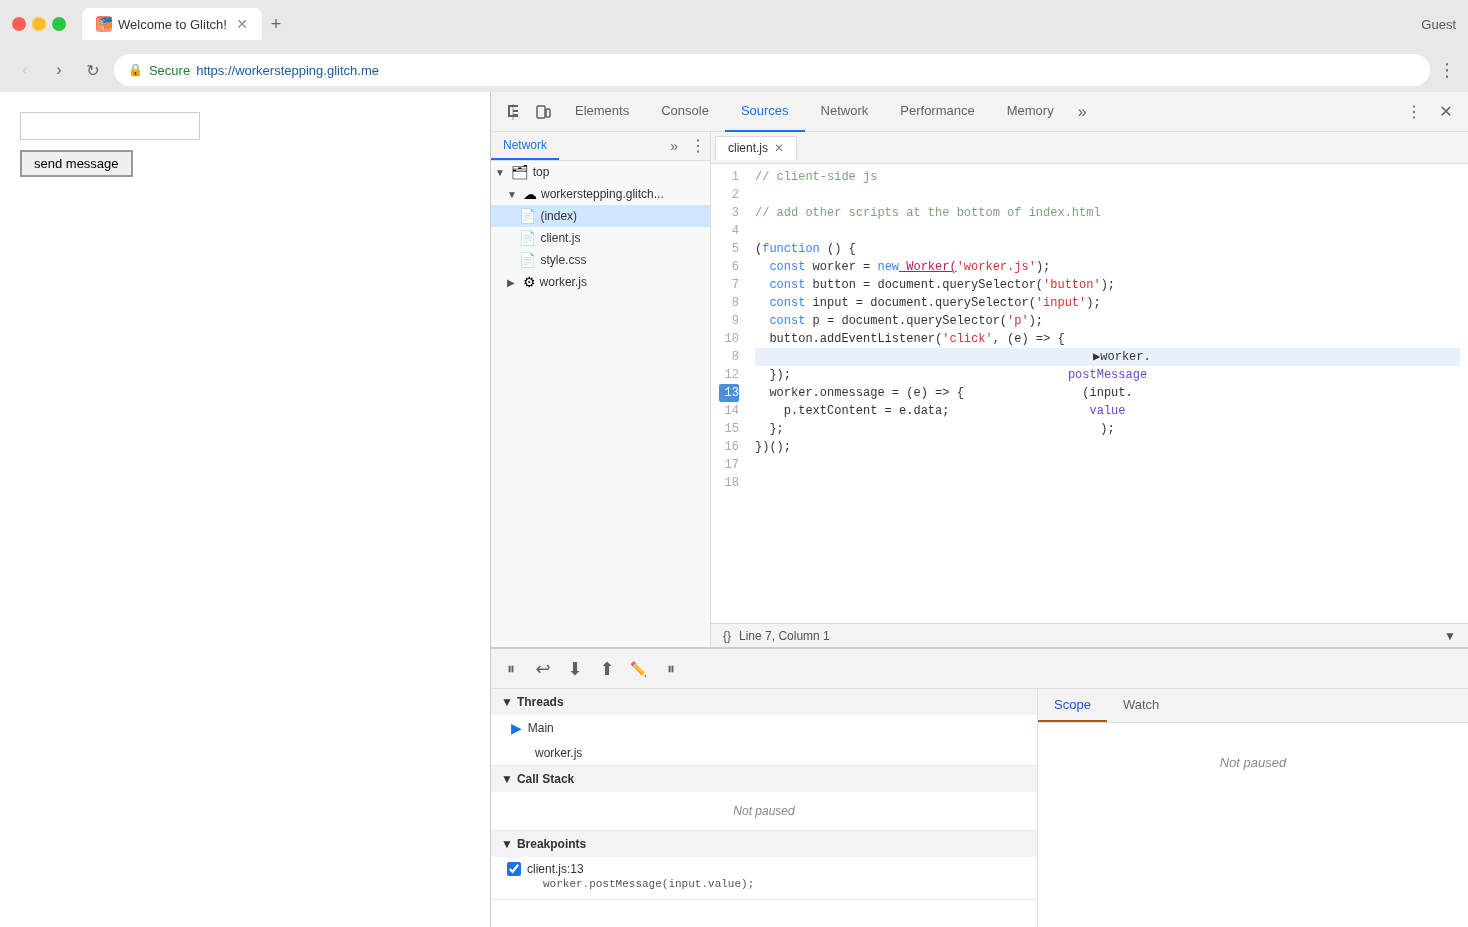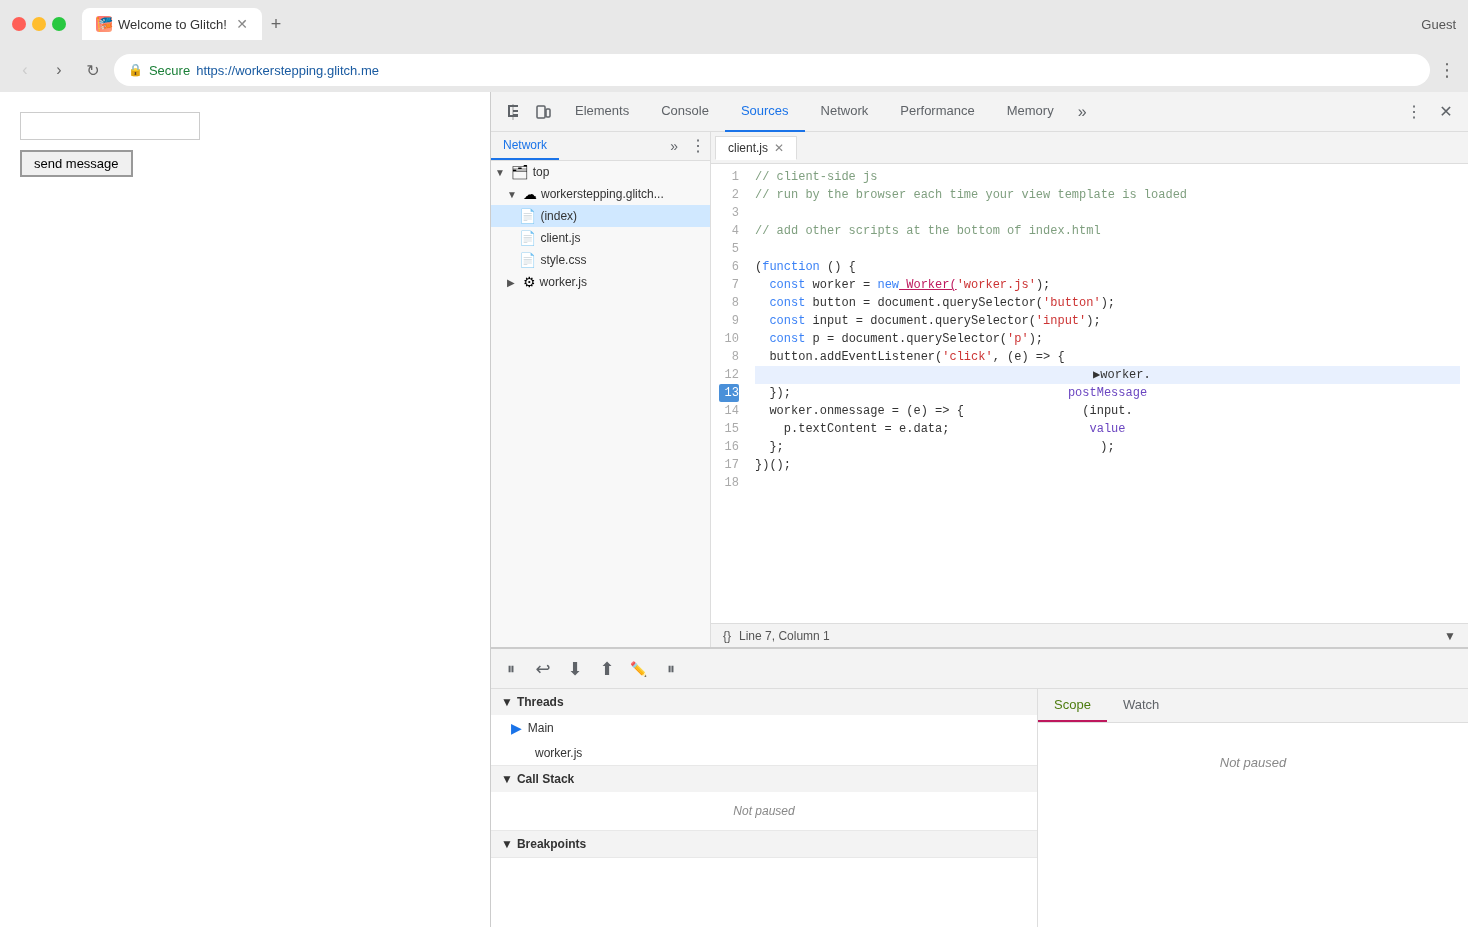--- a/index.html
+++ b/index.html
@@ -101,21 +101,21 @@
     .not-paused { text-align: center; padding: 12px; font-size: 12px; color: #888; font-style: italic; }
     .breakpoint-item { padding: 5px 16px; font-size: 12px; }
     .bp-header { display: flex; align-items: center; gap: 6px; color: #333; }
     .bp-checkbox { width: 14px; height: 14px; accent-color: #1a73e8; }
     .bp-code { display: block; padding: 2px 16px 4px 36px; font-family: 'Courier New', monospace; font-size: 11px; color: #555; }
 
     
     .debug-right { width: 430px; overflow-y: auto; }
     .debug-right-tabs { display: flex; border-bottom: 1px solid #ddd; background: #f3f3f3; }
     .debug-right-tab { padding: 8px 16px; font-size: 13px; color: #5f6368; cursor: pointer; }
-    .debug-right-tab.active { color: #4d7c0f; border-bottom: 2px solid #be185d; }
+    .debug-right-tab.active { color: #1d4ed8; border-bottom: 2px solid #a16207; }
     .debug-right-content { padding: 12px; }
     .not-paused-right { color: #888; font-size: 13px; font-style: italic; text-align: center; margin-top: 20px; }
 
     
     .devtools-upper { flex: 1; display: flex; min-height: 0; }
     .devtools-lower { height: 280px; display: flex; flex-direction: column; border-top: 2px solid #ccc; }
   </style>
 </head>
 <body>
 
@@ -261,21 +261,20 @@
             <div class="line-number">12</div>
             <div class="line-number highlighted">13</div>
             <div class="line-number">14</div>
             <div class="line-number">15</div>
             <div class="line-number">16</div>
             <div class="line-number">17</div>
             <div class="line-number">18</div>
           </div>
           <div class="code-lines">
             <div class="code-line"><span class="c-comment">// client-side js</span></div>
-            <div class="code-line"><span class="c-comment">// run by the browser each time your view template is loaded</span></div>
             <div class="code-line">&nbsp;</div>
             <div class="code-line"><span class="c-comment">// add other scripts at the bottom of index.html</span></div>
             <div class="code-line">&nbsp;</div>
             <div class="code-line"><span style="color:#333;">(</span><span class="c-keyword">function</span><span style="color:#333;"> () {</span></div>
             <div class="code-line"><span style="color:#333;">&nbsp;&nbsp;</span><span class="c-keyword">const</span><span style="color:#333;text-align:center;"> worker = </span><span class="c-keyword">new</span><span style="color:#be185d;text-decoration:underline;"> Worker(</span><span class="c-string">'worker.js'</span><span style="color:#333;">);</span></div>
             <div class="code-line"><span style="color:#333;">&nbsp;&nbsp;</span><span class="c-keyword">const</span><span style="color:#333;"> button = document.querySelector(</span><span class="c-string">'button'</span><span style="color:#333;">);</span></div>
             <div class="code-line"><span style="color:#333;">&nbsp;&nbsp;</span><span class="c-keyword">const</span><span style="color:#333;"> input = document.querySelector(</span><span class="c-string">'input'</span><span style="color:#333;">);</span></div>
             <div class="code-line"><span style="color:#333;">&nbsp;&nbsp;</span><span class="c-keyword">const</span><span style="color:#333;"> p = document.querySelector(</span><span class="c-string">'p'</span><span style="color:#333;">);</span></div>
             <div class="code-line"><span style="color:#333;">&nbsp;&nbsp;button.addEventListener(</span><span class="c-string">'click'</span><span style="color:#333;">, (e) =&gt; {</span></div>
             <div class="code-line highlighted"><span style="color:#333;">&nbsp;&nbsp;&nbsp;&nbsp;▶worker.</span><span style="color:#6b46c1;">postMessage</span><span style="color:#333;">(input.</span><span style="color:#6b46c1;">value</span><span style="color:#333;">);</span></div>
@@ -335,20 +334,29 @@
             <div class="debug-section-content">
               <div class="not-paused">Not paused</div>
             </div>
           </div>
 
           <div class="debug-section">
             <div class="debug-section-header">
               <span>▼</span>
               <span>Breakpoints</span>
             </div>
+            <div class="debug-section-content">
+              <div class="breakpoint-item">
+                <div class="bp-header">
+                  <input type="checkbox" class="bp-checkbox" checked="" style="">
+                  <span>client.js:13</span>
+                </div>
+                <span class="bp-code">worker.postMessage(input.value);</span>
+              </div>
+            </div>
           </div>
         </div>
 
         <div class="debug-right">
           <div class="debug-right-tabs">
             <div class="debug-right-tab active">Scope</div>
             <div class="debug-right-tab">Watch</div>
           </div>
           <div class="debug-right-content">
             <div class="not-paused-right">Not paused</div>

